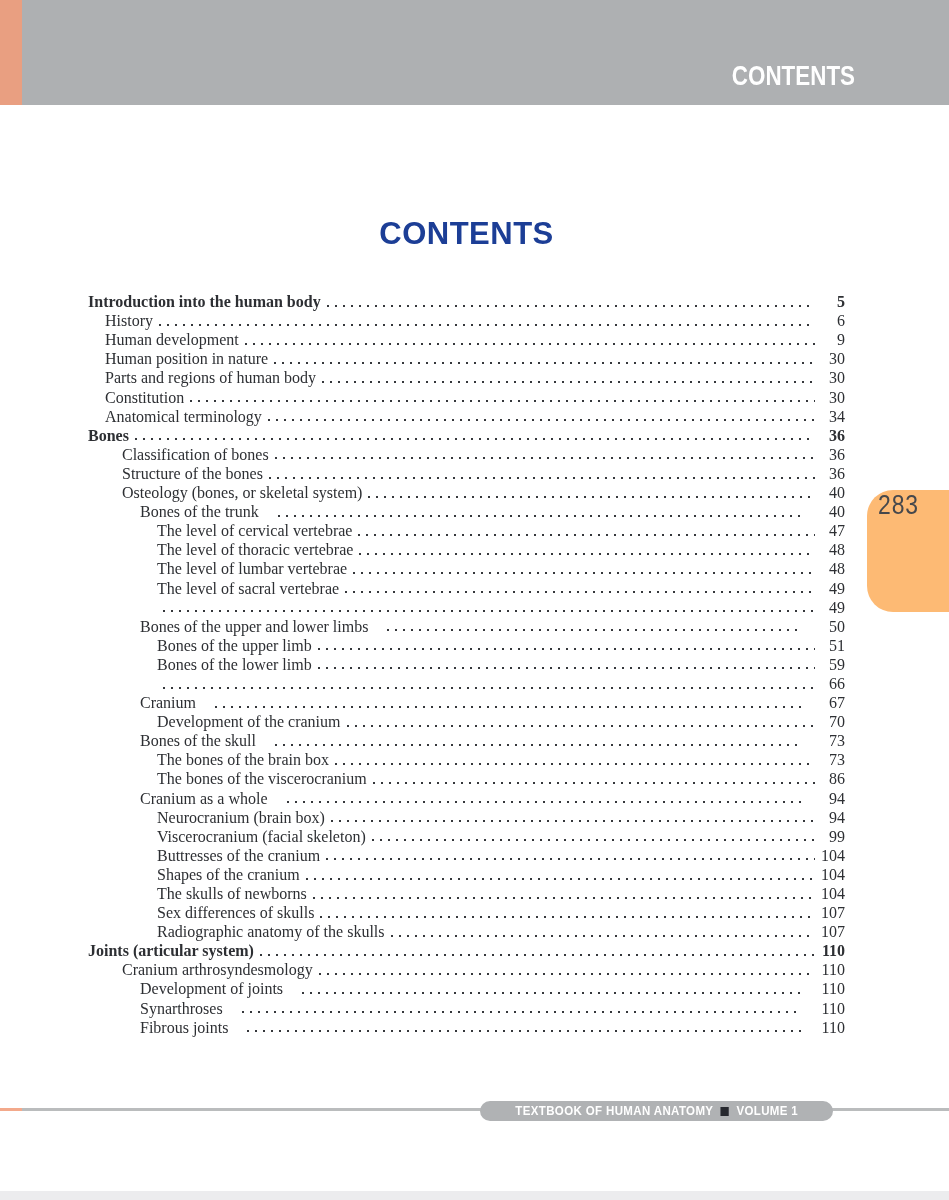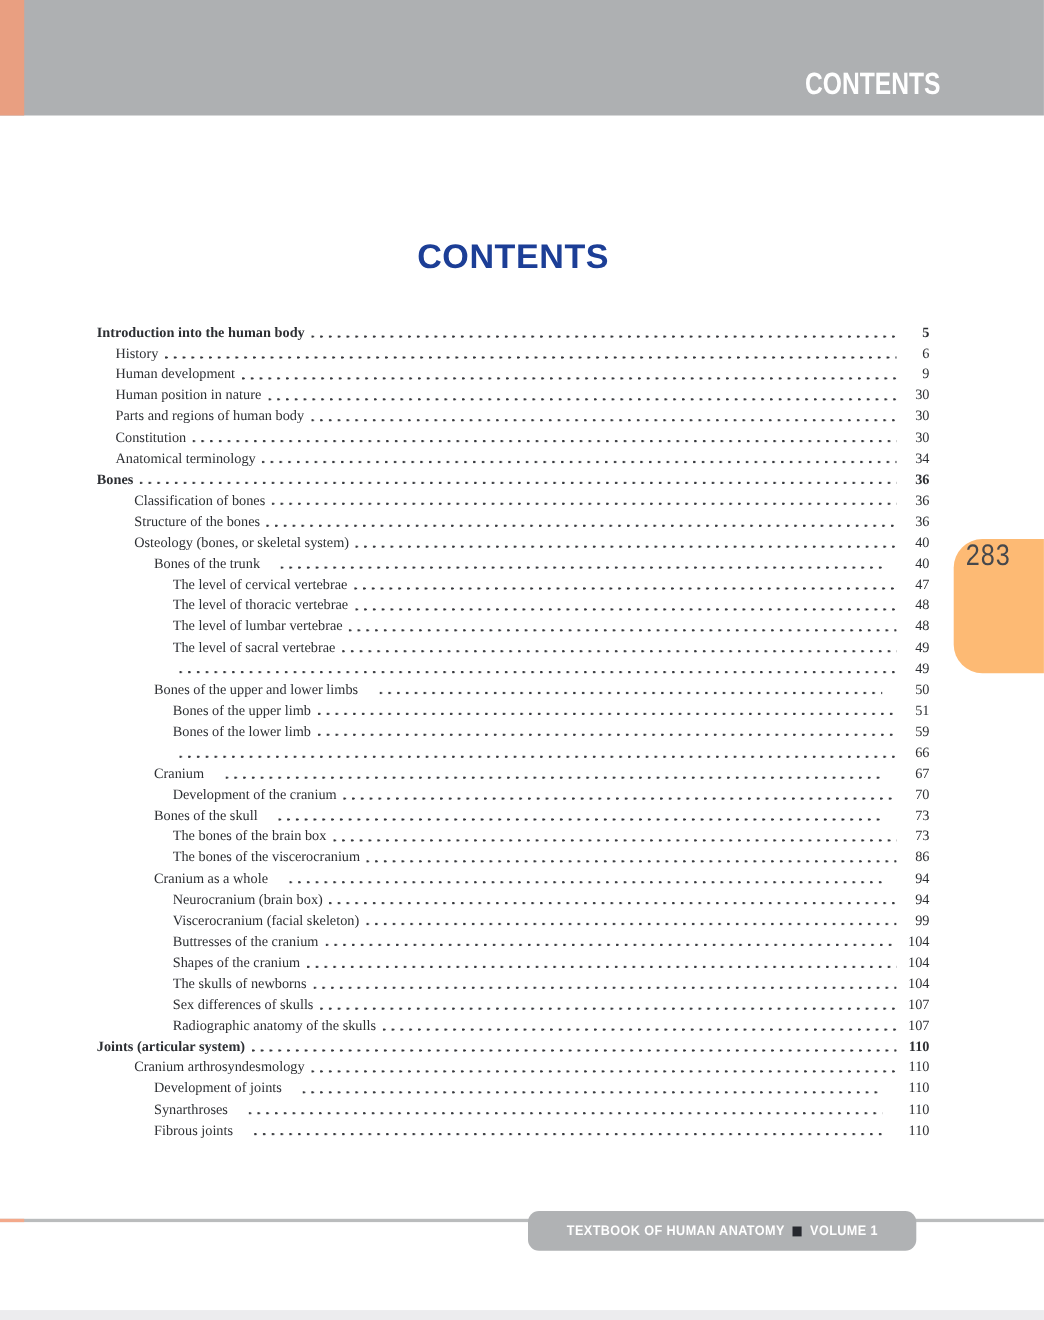--- a/index.html
+++ b/index.html
@@ -17,21 +17,21 @@
   }
   
   .page-title{
     position:absolute;top:216px;left:88px;width:757px;text-align:center;
     color:#1c3e96;font-family:"Liberation Sans",sans-serif;font-weight:bold;
     font-size:31px;letter-spacing:0.5px;
   }
   
   .toc{
     position:absolute;top:292px;left:88px;width:757px;
-    font-size:13px;color:#2d2f33;
+    font-size:16px;color:#2d2f33;
   }
   .toc-row{display:flex;height:19.1px;align-items:flex-end;line-height:18px;}
   .toc-row.bold .toc-label, .toc-row.bold .toc-page{font-weight:bold;}
   .toc-label{white-space:nowrap;}
   .toc-leader{flex:1;position:relative;margin:0 2px;}
   .toc-leader::after{
     content:"";position:absolute;left:4px;right:2px;bottom:4px;height:2.4px;
     background-image:radial-gradient(circle at 1.2px 1.2px, #35373b 1.05px, transparent 1.4px);
     background-size:8px 2.4px;background-repeat:repeat-x;
   }
@@ -47,21 +47,21 @@
     border-radius:26px 0 0 26px;display:flex;align-items:flex-start;
   }
   .page-tab-number{
     font-family:"Liberation Sans",sans-serif;font-size:27px;color:#46484c;
     padding-left:13px;transform:scaleX(0.85);transform-origin:left center;letter-spacing:1px;
   }
   
   .footer-rule{position:absolute;top:1108px;left:0;width:949px;height:3px;background:#babcbd;}
   .footer-rule-accent{position:absolute;top:1108px;left:0;width:22px;height:3px;background:#f3a98b;}
   .footer-pill{
-    position:absolute;top:1101px;left:480px;width:353px;height:36px;background:#b0b2b4;
+    position:absolute;top:1101px;left:480px;width:353px;height:20px;background:#b0b2b4;
     border-radius:10px;display:flex;align-items:center;justify-content:center;
     font-family:"Liberation Sans",sans-serif;font-weight:bold;font-size:12.5px;color:#ffffff;
     white-space:nowrap;
   }
   .footer-pill-inner{display:flex;align-items:center;gap:8px;transform:scaleX(0.92);letter-spacing:0.4px;}
   .footer-square{display:inline-block;width:9px;height:9px;background:#26282e;}
   .page-edge{position:absolute;bottom:0;left:0;width:949px;height:9px;background:#ececee;}
 </style>
 </head>
 <body>

